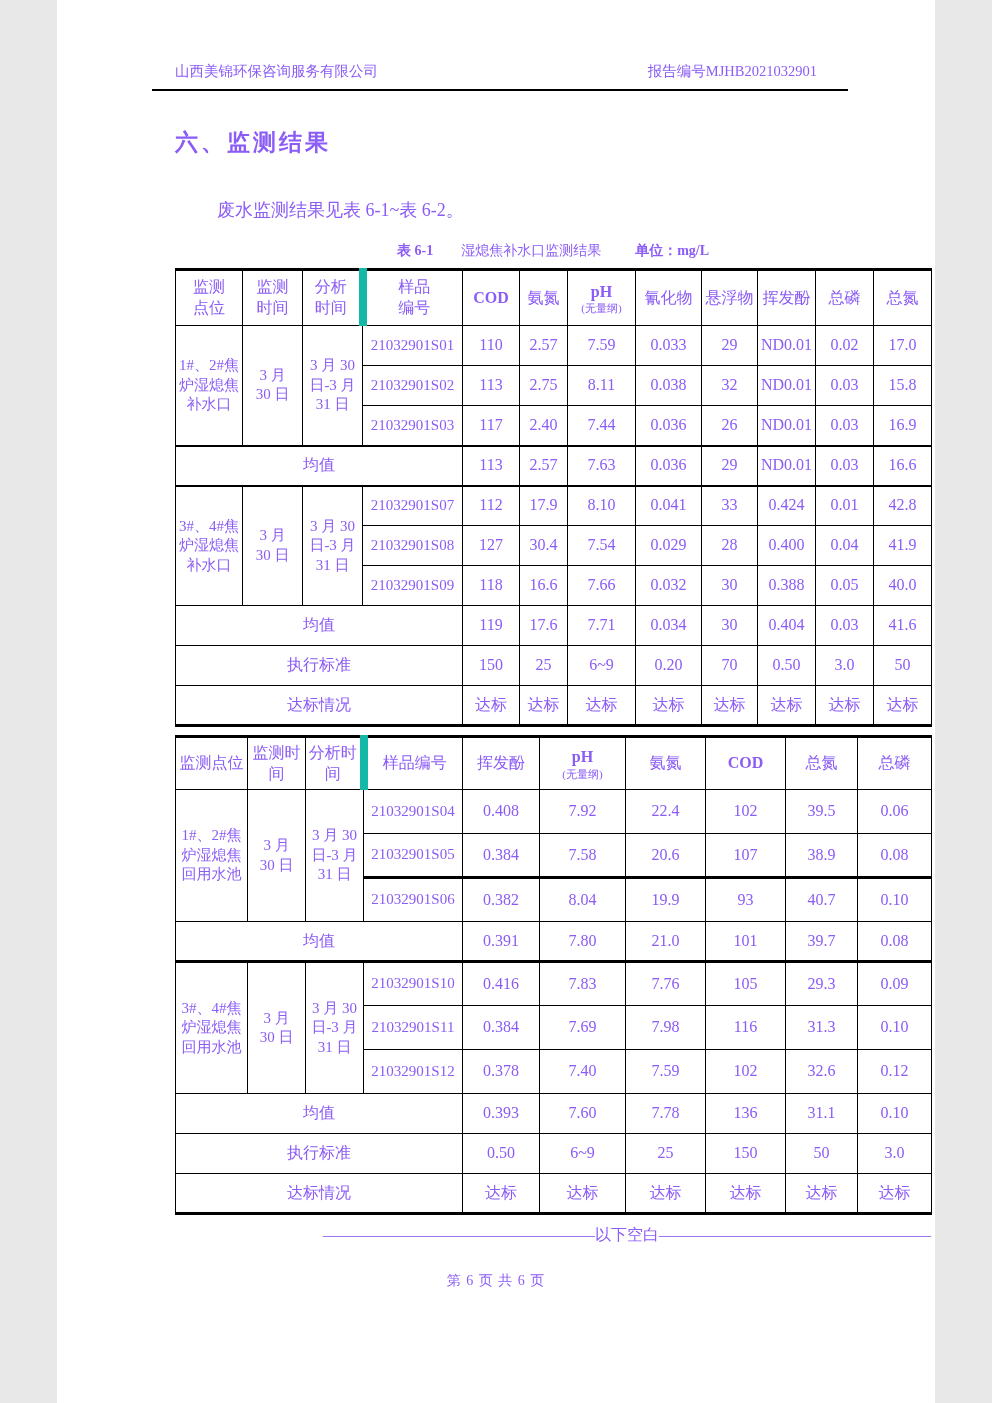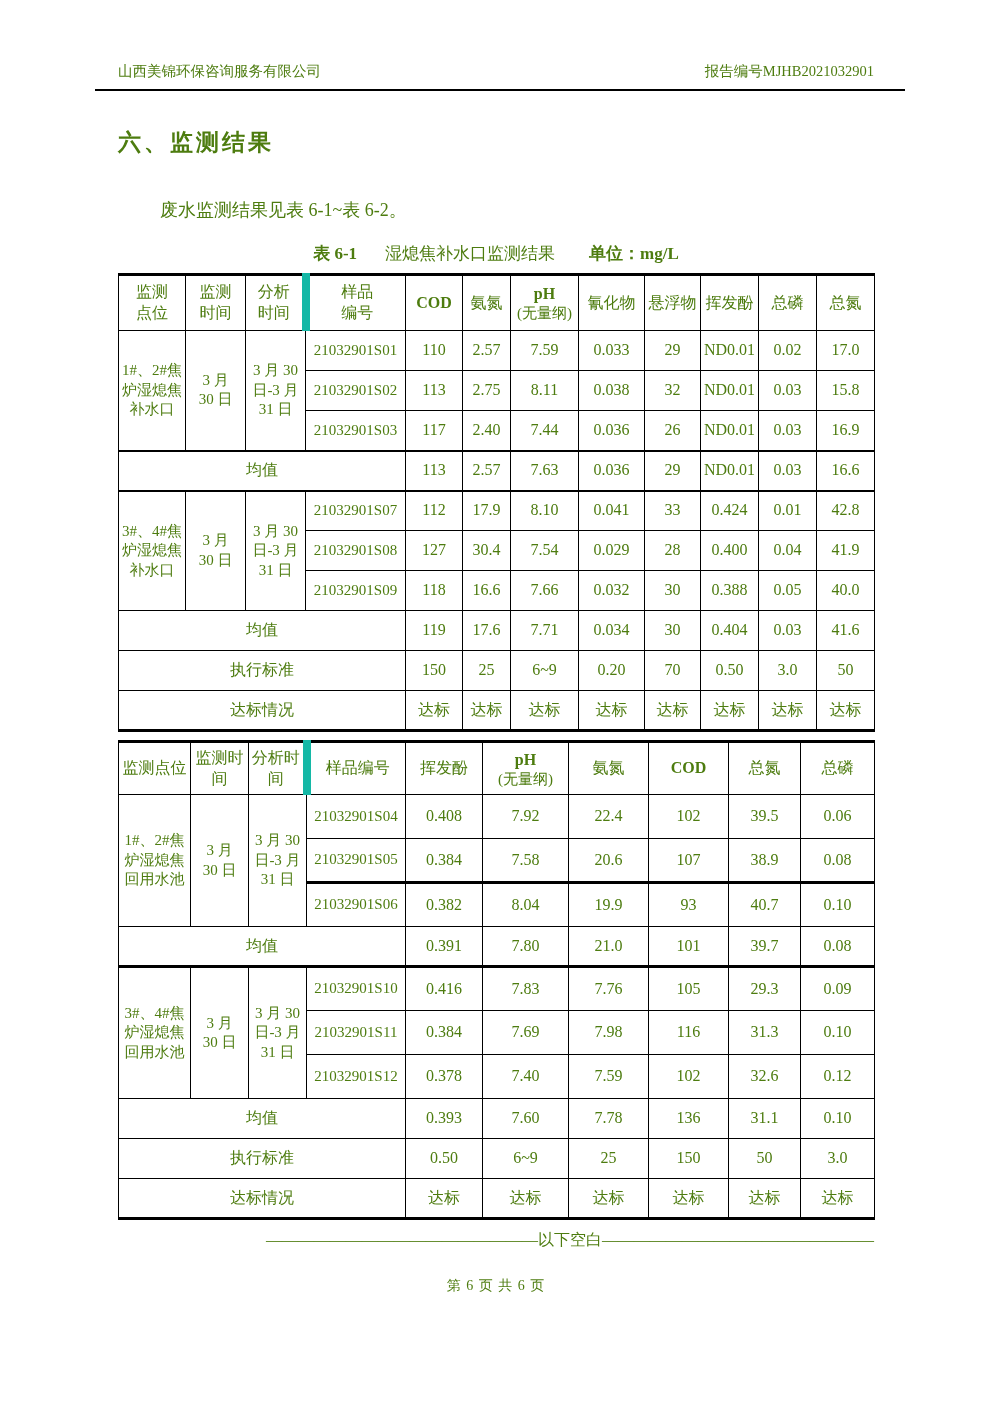--- a/index.html
+++ b/index.html
@@ -1,48 +1,48 @@
 <!DOCTYPE html>
 <html><head>
 <meta charset="utf-8">
 <style>
   * { box-sizing: border-box; }
   body { margin: 0; background: #e8e8e8; }
   .page {
-    position: relative; width: 992px; height: 1403px; margin: 0 auto;
-    background: #ffffff; color: #4d7c0f;
+    position: relative; width: 878px; height: 1403px; margin: 0 auto;
+    background: #ffffff; color: #8b5cf6;
     font-family: "Liberation Serif", "DejaVu Serif", serif;
     overflow: hidden;
   }
   .doc-header { display: flex; justify-content: space-between; padding: 62px 118px 0 118px; font-size: 14.5px; }
   .rule { margin: 8px 87px 0 95px; border-top: 2px solid #000; height: 0; }
   .section-title { margin: 36px 0 0 118px; font-size: 23px; font-weight: bold; letter-spacing: 3px; }
   .intro { margin: 40px 0 0 160px; font-size: 18px; }
-  .caption { width: 756px; margin-left: 118px; text-align: center; font-size: 17px; }
+  .caption { width: 756px; margin-left: 118px; text-align: center; font-size: 14px; }
   .caption.c1 { margin-top: 20px; }
   .caption.c2 { margin-top: 12px; }
   .cap-label { font-weight: bold; margin-right: 28px; }
   .cap-unit  { font-weight: bold; margin-left: 34px; }
 
   table.t {
     margin: 8px 0 0 118px; width: 756px;
     border-collapse: collapse; table-layout: fixed;
     text-align: center; font-size: 16px;
     border: 1px solid #000; border-top: 3px solid #000; border-bottom: 3px solid #000;
   }
   .t td, .t th { border: 1px solid #000; padding: 1px 2px; vertical-align: middle; line-height: 1.3; overflow: hidden; }
   .t th { font-weight: normal; white-space: pre-line; }
   .t th.bold { font-weight: bold; }
   .t1 tr { height: 40px; } .t1 tr.hdr { height: 56px; }
   .t2 tr { height: 44px; } .t2 tr.hdr { height: 53px; } .t2 tr.short { height: 40px; }
   .site { font-size: 15px; padding: 0 1px; }
   .time { font-size: 15px; white-space: pre-line; }
   .sid  { font-size: 15px; border-left: 2px solid #000; padding: 0; }
   .t th.sidh { border-left: 8px solid #14b8a6; }
-  .ph-sub { font-size: 15px; line-height: 1.1; }
+  .ph-sub { font-size: 11px; line-height: 1.1; }
   .ph-top { font-weight: bold; }
   .bb2 { border-bottom: 2px solid #000 !important; }
   .bb3 { border-bottom: 3px solid #000 !important; }
 
   .blank-line { width: 756px; margin: 10px 0 0 118px; text-align: right; font-size: 16px; white-space: nowrap; }
   .footer-page { margin-top: 26px; text-align: center; font-size: 14px; letter-spacing: 1px; }
 </style>
 </head>
 <body>
 

